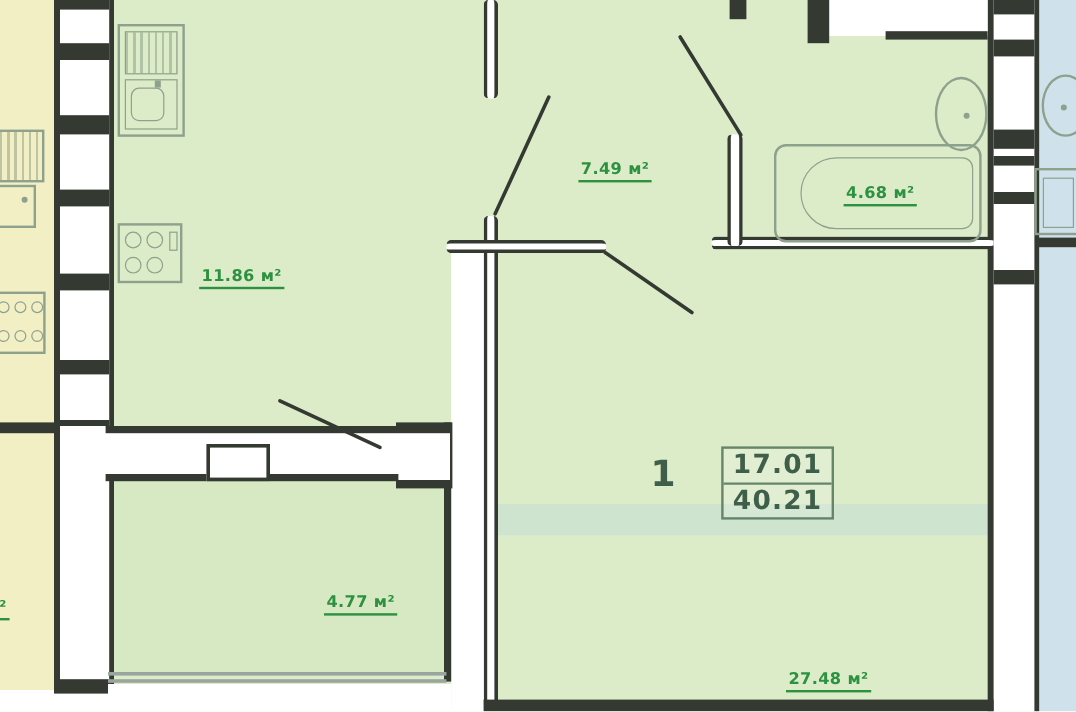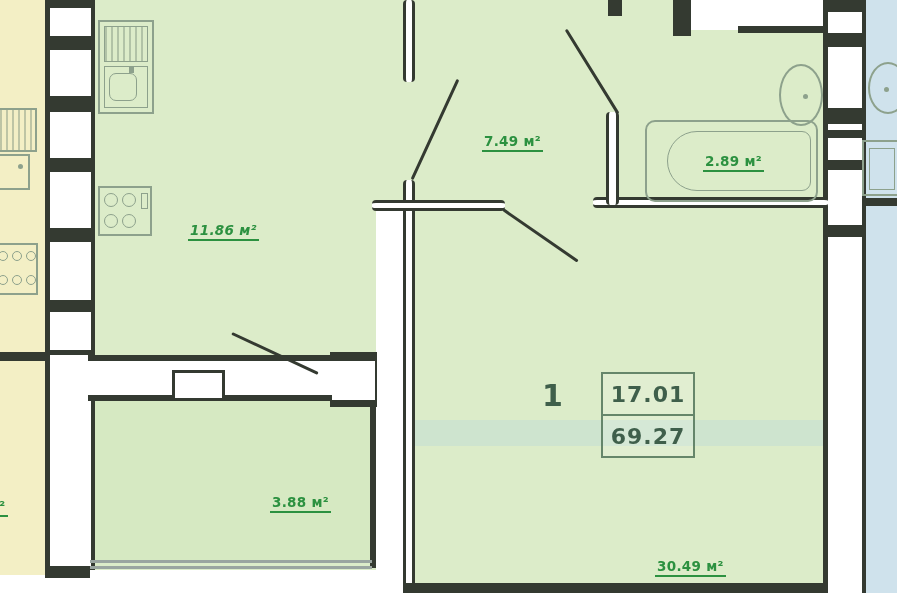--- a/index.html
+++ b/index.html
@@ -146,39 +146,39 @@
     <div class="circ" style="left:32px;top:30px;width:10px;height:10px;"></div>
   </div>
 
   <div class="fx" style="left:868px;top:62px;width:40px;height:52px;border-radius:50%;">
     <div class="dot" style="left:14px;top:23px;width:5px;height:5px;"></div>
   </div>
   <div class="fx" style="left:862px;top:140px;width:40px;height:56px;">
     <div class="fx-thin" style="left:5px;top:6px;width:26px;height:42px;"></div>
   </div>
 
-  <div class="area-label" style="left:188px;top:222px;font-style:italic;">
+  <div class="area-label" style="left:166px;top:222px;">
     <span>11.86 м²</span>
   </div>
   <div class="area-label" style="left:482px;top:133px;">
     <span>7.49 м²</span>
   </div>
   <div class="area-label" style="left:703px;top:153px;">
-    <span>2.89 м²</span>
+    <span>4.68 м²</span>
   </div>
   <div class="area-label" style="left:270px;top:494px;">
-    <span>3.88 м²</span>
+    <span>4.77 м²</span>
   </div>
   <div class="area-label" style="left:655px;top:558px;">
-    <span>30.49 м²</span>
+    <span>27.48 м²</span>
   </div>
   <div class="area-label" style="left:-14px;top:498px;">
     <span>м²</span>
   </div>
 
   <div class="spec-num" style="left:542px;top:378px;font-size:30px;">1</div>
-  <div class="spec-box" style="left:601px;top:372px;width:94px;height:86px;">
+  <div class="spec-box" style="left:601px;top:372px;width:94px;height:61px;">
     <div class="row top">17.01</div>
-    <div class="row">69.27</div>
+    <div class="row">40.21</div>
   </div>
 
 
 </div>
 
 </body></html>

